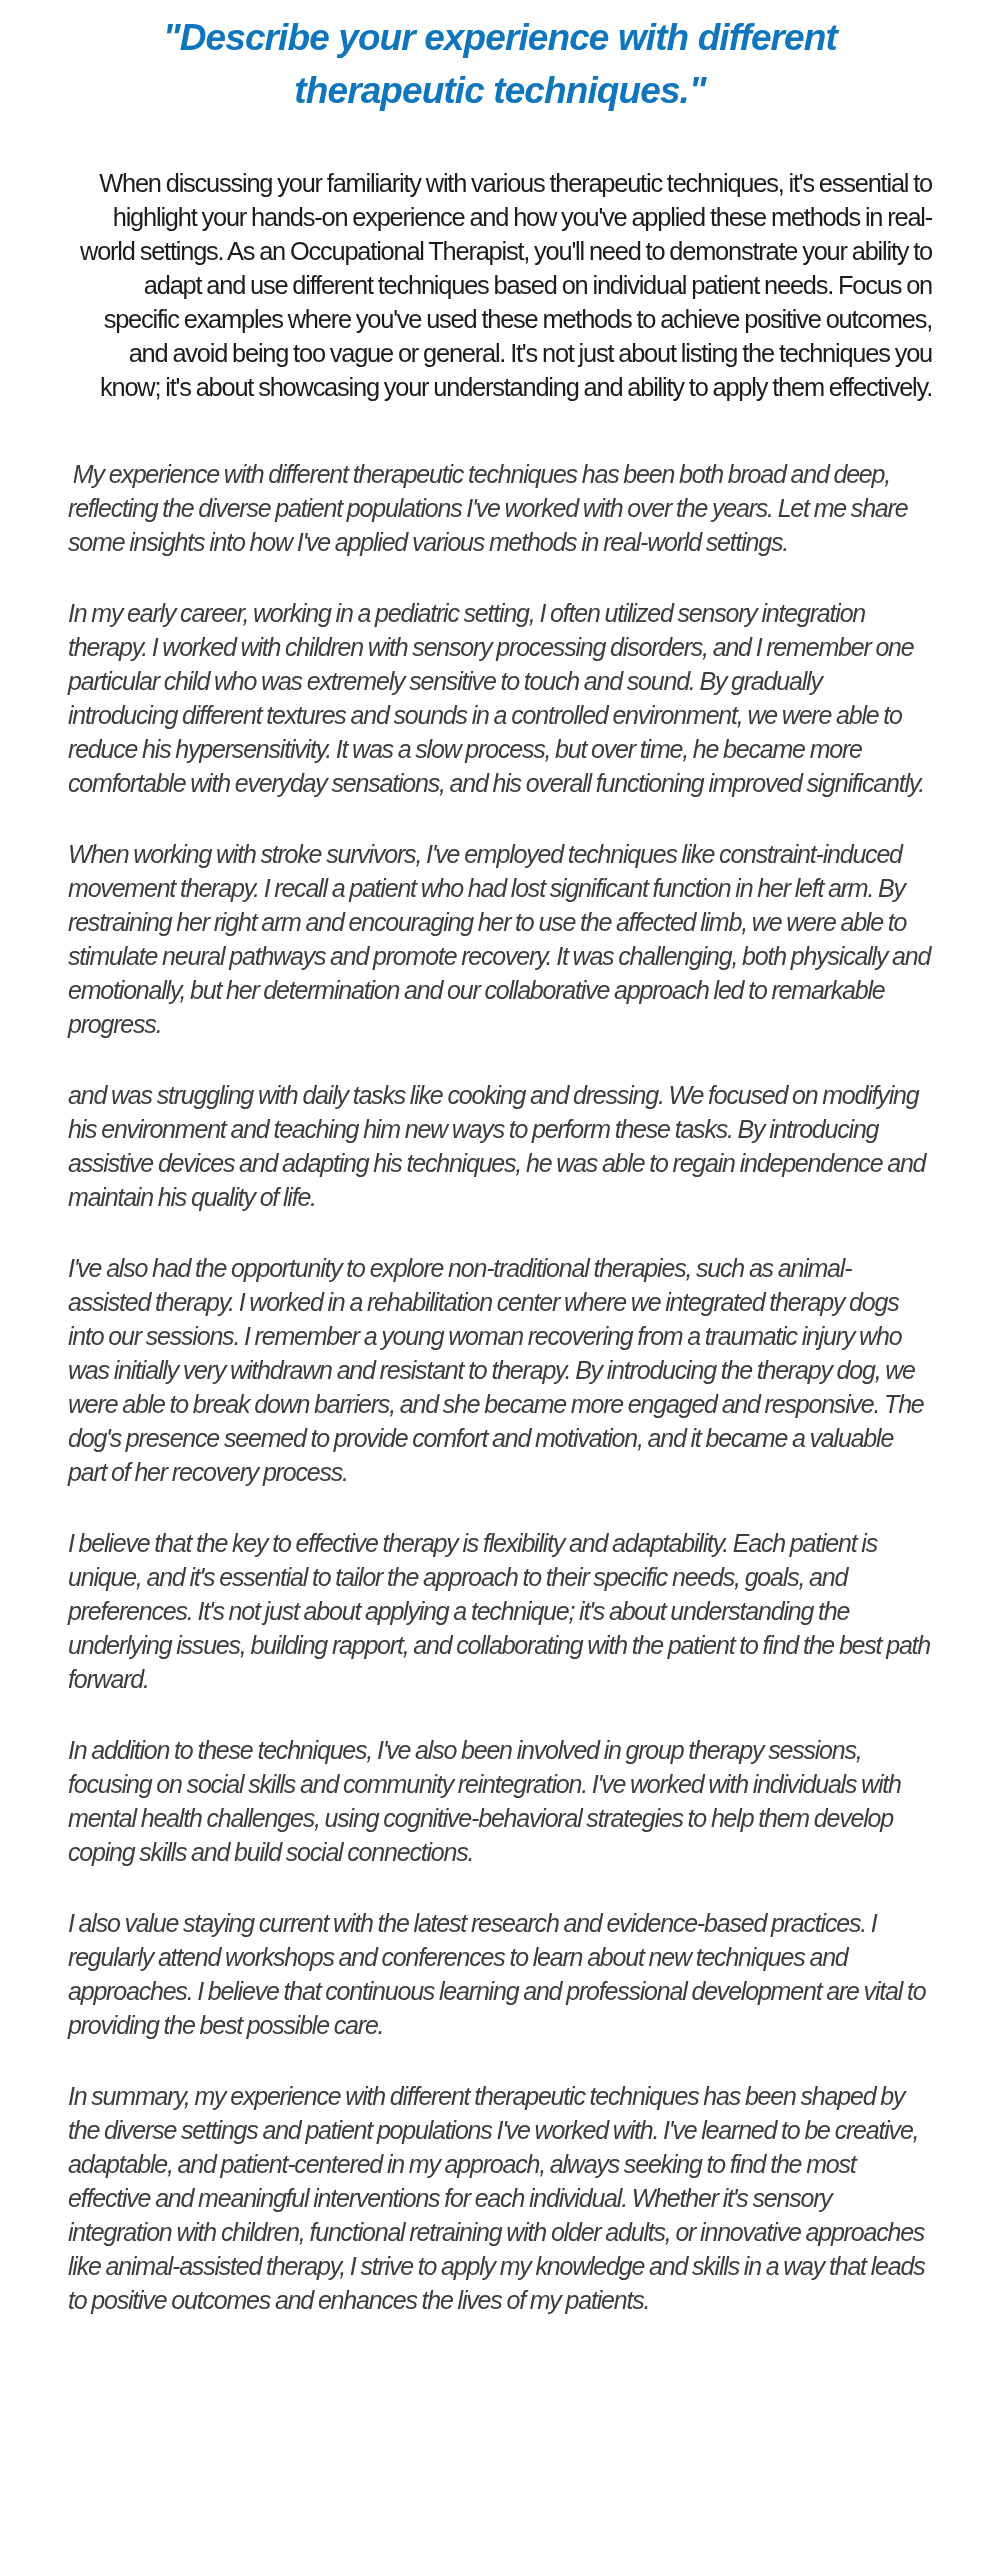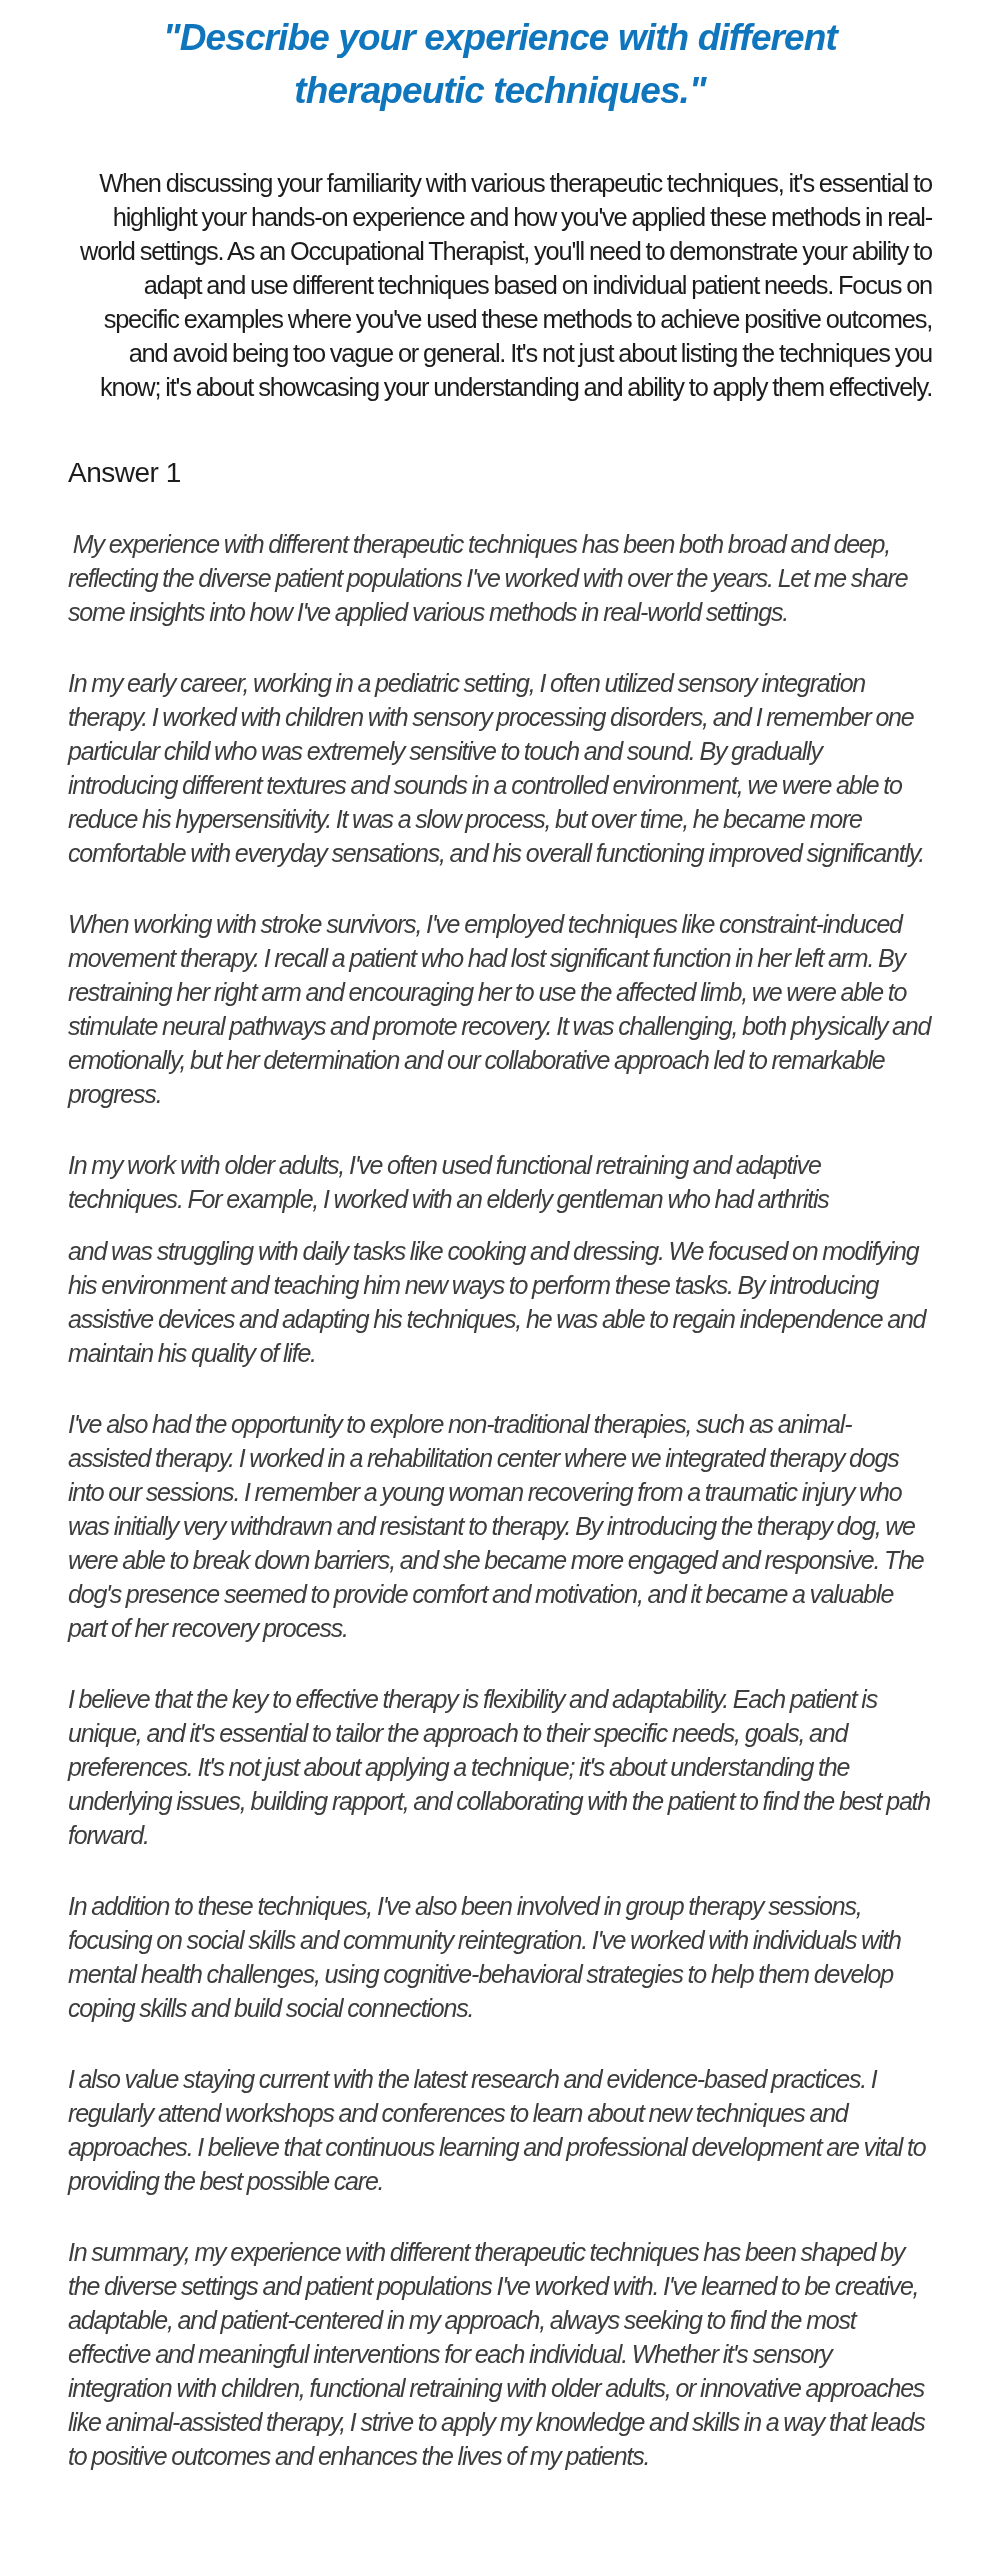--- a/index.html
+++ b/index.html
@@ -65,27 +65,25 @@
   .body-para.split-top { margin-bottom: 18px; }
 </style>
 </head>
 <body>
 
 <main class="doc">
   <h1 class="title">"Describe your experience with different therapeutic techniques."</h1>
 
   <p class="intro">When discussing your familiarity with various therapeutic techniques, it's essential to highlight your hands-on experience and how you've applied these methods in real-world settings. As an Occupational Therapist, you'll need to demonstrate your ability to adapt and use different techniques based on individual patient needs. Focus on specific examples where you've used these methods to achieve positive outcomes, and avoid being too vague or general. It's not just about listing the techniques you know; it's about showcasing your understanding and ability to apply them effectively.</p>
 
-  <h2 class="answer-heading">Answer 1</h2>
 
   <section>
     <p class="body-para"> My experience with different therapeutic techniques has been both broad and deep, reflecting the diverse patient populations I've worked with over the years. Let me share some insights into how I've applied various methods in real-world settings.</p>
     <p class="body-para">In my early career, working in a pediatric setting, I often utilized sensory integration therapy. I worked with children with sensory processing disorders, and I remember one particular child who was extremely sensitive to touch and sound. By gradually introducing different textures and sounds in a controlled environment, we were able to reduce his hypersensitivity. It was a slow process, but over time, he became more comfortable with everyday sensations, and his overall functioning improved significantly.</p>
     <p class="body-para">When working with stroke survivors, I've employed techniques like constraint-induced movement therapy. I recall a patient who had lost significant function in her left arm. By restraining her right arm and encouraging her to use the affected limb, we were able to stimulate neural pathways and promote recovery. It was challenging, both physically and emotionally, but her determination and our collaborative approach led to remarkable progress.</p>
-    <p class="body-para split-top">In my work with older adults, I've often used functional retraining and adaptive techniques. For example, I worked with an elderly gentleman who had arthritis</p>
     <p class="body-para">and was struggling with daily tasks like cooking and dressing. We focused on modifying his environment and teaching him new ways to perform these tasks. By introducing assistive devices and adapting his techniques, he was able to regain independence and maintain his quality of life.</p>
     <p class="body-para">I've also had the opportunity to explore non-traditional therapies, such as animal-assisted therapy. I worked in a rehabilitation center where we integrated therapy dogs into our sessions. I remember a young woman recovering from a traumatic injury who was initially very withdrawn and resistant to therapy. By introducing the therapy dog, we were able to break down barriers, and she became more engaged and responsive. The dog's presence seemed to provide comfort and motivation, and it became a valuable part of her recovery process.</p>
     <p class="body-para">I believe that the key to effective therapy is flexibility and adaptability. Each patient is unique, and it's essential to tailor the approach to their specific needs, goals, and preferences. It's not just about applying a technique; it's about understanding the underlying issues, building rapport, and collaborating with the patient to find the best path forward.</p>
     <p class="body-para">In addition to these techniques, I've also been involved in group therapy sessions, focusing on social skills and community reintegration. I've worked with individuals with mental health challenges, using cognitive-behavioral strategies to help them develop coping skills and build social connections.</p>
     <p class="body-para">I also value staying current with the latest research and evidence-based practices. I regularly attend workshops and conferences to learn about new techniques and approaches. I believe that continuous learning and professional development are vital to providing the best possible care.</p>
     <p class="body-para">In summary, my experience with different therapeutic techniques has been shaped by the diverse settings and patient populations I've worked with. I've learned to be creative, adaptable, and patient-centered in my approach, always seeking to find the most effective and meaningful interventions for each individual. Whether it's sensory integration with children, functional retraining with older adults, or innovative approaches like animal-assisted therapy, I strive to apply my knowledge and skills in a way that leads to positive outcomes and enhances the lives of my patients.</p>
   </section>
 </main>
 
 

